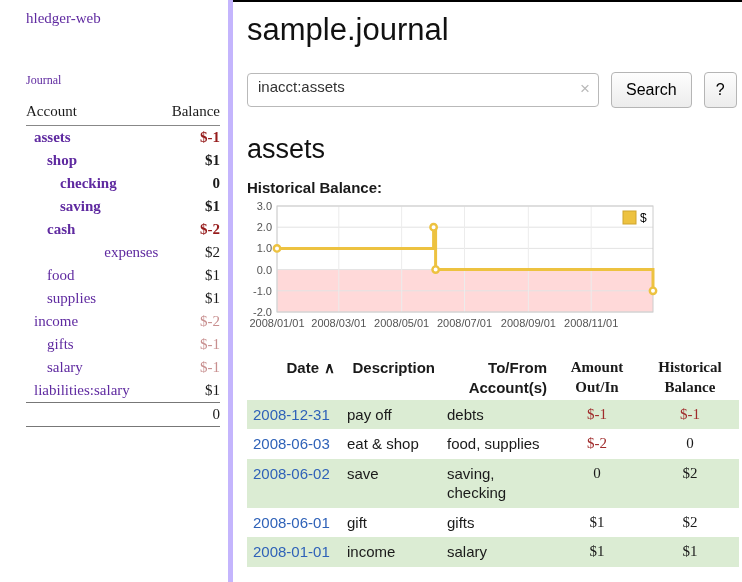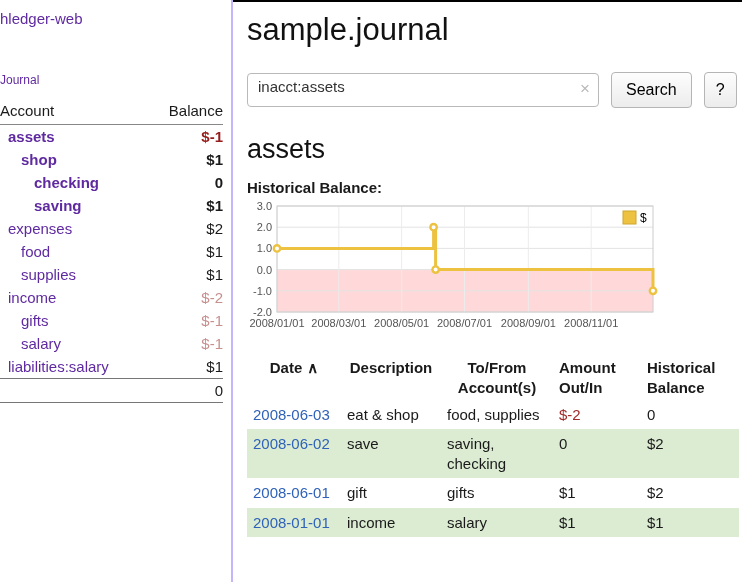--- a/index.html
+++ b/index.html
@@ -7,22 +7,23 @@
   body {
     width:742px; height:582px; overflow:hidden;
     background:#fff; color:#1a1a1a;
     font-family:"Liberation Sans", sans-serif;
   }
   .app { display:flex; width:742px; height:582px; }
 
   
   .sidebar {
     flex:0 0 233px; width:233px;
-    border-right:2px solid #c4b5fd;
-    padding:8px 8px 0 0;
+    border-right:5px solid #c4b5fd;
+    padding:8px 8px 0 26px;
+    font-family:Liberation Serif, serif;
   }
   .app-title {
     display:block; font-size:15px; text-decoration:none;
     color:var(--purple); margin:2px 0 46px 0; cursor:pointer;
   }
   .journal-link {
     display:block; font-size:12px; text-decoration:none;
     color:var(--purple); margin:0 0 12px 0; cursor:pointer;
   }
   table.accounts { width:100%; border-collapse:collapse; font-size:15px; }
@@ -68,24 +69,24 @@
   
   svg .tick { font-size:11px; fill:#545454; font-family:"Liberation Sans", sans-serif; }
   svg .legend-label { font-size:12px; fill:#000; font-family:"Liberation Sans", sans-serif; }
 
   
   table.register {
     margin-top:14px; border-collapse:collapse; table-layout:fixed;
     width:492px; font-size:15px;
   }
   table.register th {
-    font-weight:bold; text-align:center; vertical-align:top;
+    font-weight:bold; text-align:right; vertical-align:top;
     padding:2px 6px; line-height:1.32;
   }
-  table.register th.r, table.register td.r { text-align:left; }
+  table.register th.r, table.register td.r { text-align:center;font-family:Liberation Serif, serif; }
   table.register td { padding:5px 6px; vertical-align:top; line-height:1.3; }
   tr.green { background:var(--rowGreen); }
   a.datelink { color:var(--blue); text-decoration:none; cursor:pointer; }
   td.neg { color:var(--negRegister); }
   .sort-icon { font-weight:bold; font-size:15px; margin-left:5px; }
 </style>
 </head>
 <body style="--purple: #5f2aa0; --blue: #2f62b8; --negStrong: #961c1c; --negSoft: #c88f8f; --negRegister: #a02b2b; --rowGreen: #dbecd3;">
 
 <div class="app">
@@ -110,22 +111,26 @@
             <td class="bal neg-none">$1</td>
           </tr>
           <tr class="bold">
             <td style="padding-left: 34px;"><a>checking</a></td>
             <td class="bal neg-none">0</td>
           </tr>
           <tr class="bold">
             <td style="padding-left: 34px;"><a>saving</a></td>
             <td class="bal neg-none">$1</td>
           </tr>
-          <tr>
-            <td style="padding-left: 8px;"><a>expenses</a></td>
+          <tr class="bold">
+            <td style="padding-left: 21px;"><a>cash</a></td>
+            <td class="bal neg-strong">$-2</td>
+          </tr>
+          <tr>
+            <td style="padding-left: 8px; text-align: right;"><a>expenses</a></td>
             <td class="bal neg-none">$2</td>
           </tr>
           <tr>
             <td style="padding-left: 21px;"><a>food</a></td>
             <td class="bal neg-none">$1</td>
           </tr>
           <tr>
             <td style="padding-left: 21px;"><a>supplies</a></td>
             <td class="bal neg-none">$1</td>
           </tr>
@@ -217,20 +222,27 @@
       <thead>
         <tr>
           <th><span>Date</span><span class="sort-icon">∧</span></th>
           <th>Description</th>
           <th>To/From Account(s)</th>
           <th class="r">Amount Out/In</th>
           <th class="r">Historical Balance</th>
         </tr>
       </thead>
       <tbody id="register-body">
+          <tr class="green">
+            <td><a class="datelink">2008-12-31</a></td>
+            <td>pay off</td>
+            <td>debts</td>
+            <td class="r neg">$-1</td>
+            <td class="r neg">$-1</td>
+          </tr>
           <tr>
             <td><a class="datelink">2008-06-03</a></td>
             <td>eat &amp; shop</td>
             <td>food, supplies</td>
             <td class="r neg">$-2</td>
             <td class="r">0</td>
           </tr>
           <tr class="green">
             <td><a class="datelink">2008-06-02</a></td>
             <td>save</td>

